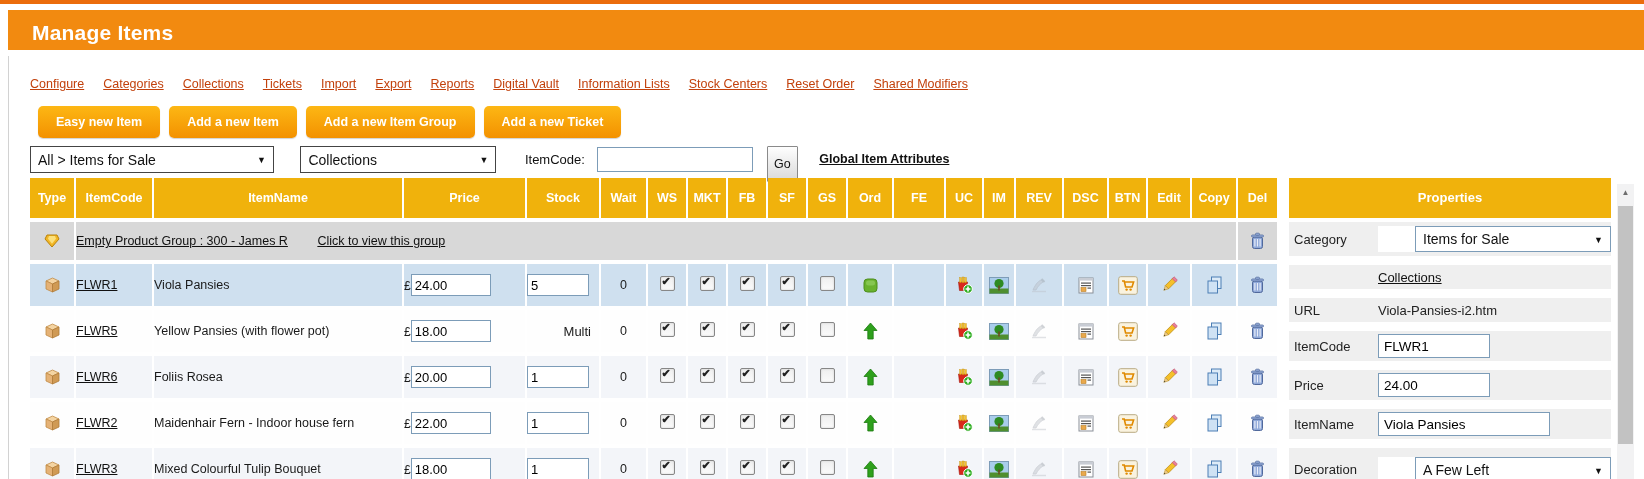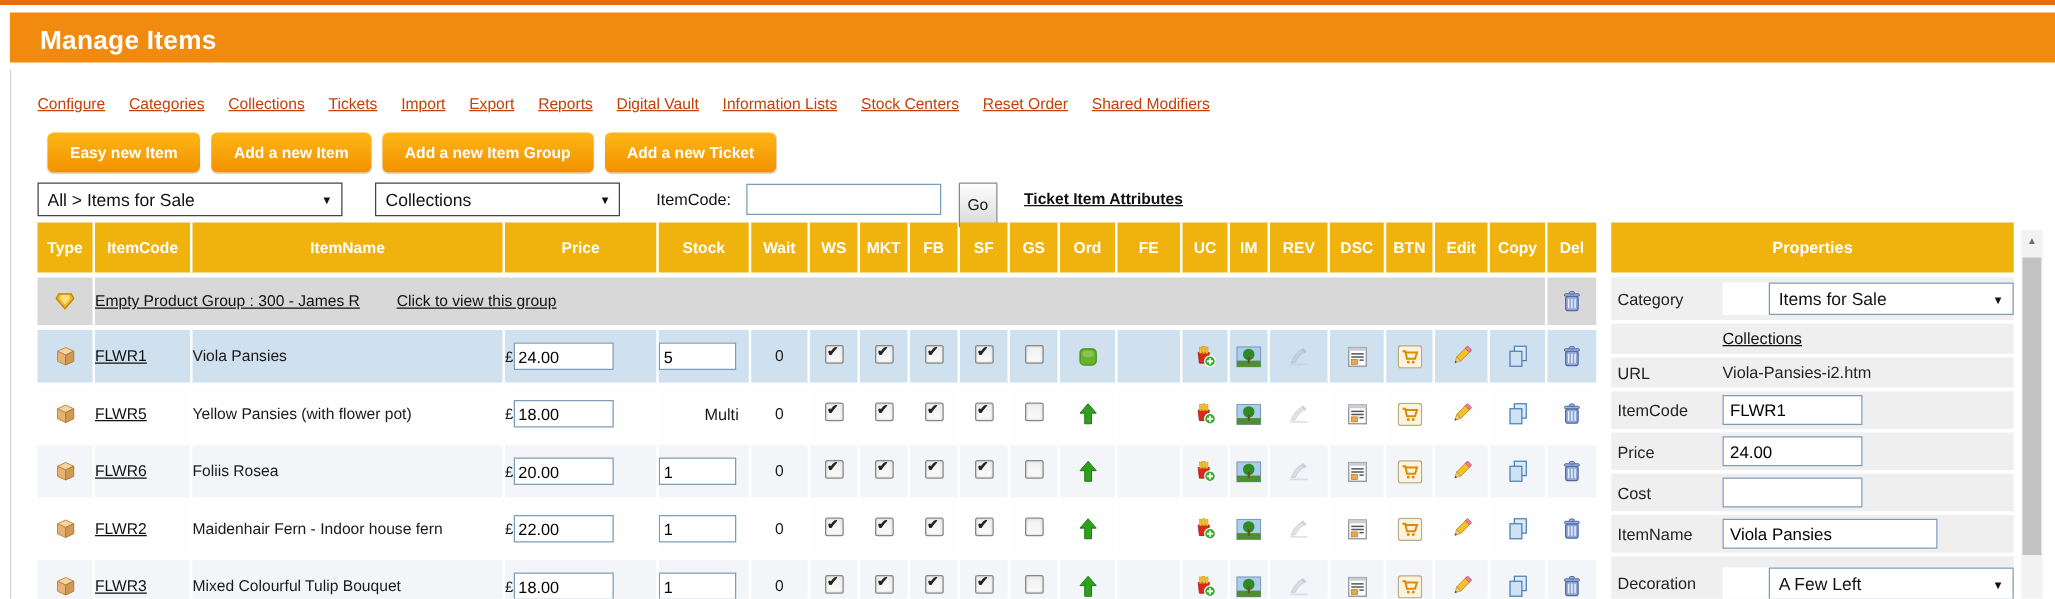--- a/index.html
+++ b/index.html
@@ -62,21 +62,21 @@
   .stock-input{width:54px;height:20px;border:1px solid #7c9cb8;font-size:13px;padding:0 3px;font-family:inherit;}
   .multi{display:block;text-align:right;padding-right:8px;font-size:13px;}
   .cb{display:inline-block;width:13px;height:13px;border:1px solid #878787;border-radius:2px;
     background:linear-gradient(#efefef,#fbfbfb);position:relative;box-shadow:inset 0 0 2px #c8c8c8;cursor:pointer;}
   .cb.checked::after{content:"✔";position:absolute;left:1px;top:-2px;font-size:11px;font-weight:900;color:#222;}
   .ic{display:inline-block;vertical-align:middle;line-height:0;cursor:pointer;}
 
   #props{position:absolute;left:1289px;top:178px;width:322px;}
   #props-header{height:40px;background:var(--gold);color:#fff;text-align:center;line-height:40px;
     font-weight:700;font-size:13px;margin-bottom:4px;}
-  .prop-row{display:flex;align-items:center;background:#efefef;margin-bottom:3px;}
+  .prop-row{display:flex;align-items:center;background:#efefef;margin-bottom:9px;}
   .prop-label{width:84px;padding-left:5px;font-size:13px;color:#222;flex:none;}
   .prop-field{flex:1;}
   .prop-input{height:22px;border:1px solid #7c9cb8;font-size:13.5px;padding:0 5px;background:#fff;
     width:100px;font-family:inherit;}
   .prop-input.wide{width:160px;}
   .prop-sel{width:196px;padding-left:37px;}
   .prop-sel select{border:1px solid #7c9cb8;height:26px;}
   .prop-link{text-decoration:underline;color:#111;font-size:13px;cursor:pointer;}
   .prop-text{font-size:13px;color:#222;}
   .h34{height:34px;} .h24{height:24px;} .h30{height:30px;} .h32{height:43px;}
@@ -103,21 +103,21 @@
     <select><option id="cat-opt">All &gt; Items for Sale</option></select>
     <span class="caret">▼</span>
   </span>
   <span class="sel" id="col-sel">
     <select><option id="col-opt">Collections</option></select>
     <span class="caret">▼</span>
   </span>
   <span id="itemcode-label">ItemCode:</span>
   <input id="itemcode-input" value="" style="">
   <button id="go-btn">Go</button>
-  <a id="global-link">Ticket Item Attributes</a>
+  <a id="global-link">Global Item Attributes</a>
 </div>
 
 <table id="items-table">
   <colgroup id="cols">
       <col style="width:44px">
       <col style="width:76px">
       <col style="width:248px">
       <col style="width:121px">
       <col style="width:72px">
       <col style="width:45px">
@@ -564,24 +564,20 @@
           </div>
       <div class="prop-row h30">
             <span class="prop-label">ItemCode</span>
             <span class="prop-field"><input class="prop-input" value="FLWR1" style=""></span>
           </div>
       <div class="prop-row h30">
             <span class="prop-label">Price</span>
             <span class="prop-field"><input class="prop-input" value="24.00" style=""></span>
           </div>
       <div class="prop-row h30">
-            <span class="prop-label">Cost</span>
-            <span class="prop-field"><input class="prop-input" value="" style=""></span>
-          </div>
-      <div class="prop-row h30">
             <span class="prop-label">ItemName</span>
             <span class="prop-field"><input class="prop-input wide" value="Viola Pansies" style=""></span>
           </div>
       <div class="prop-row h32">
             <span class="prop-label">Decoration</span>
             <span class="prop-field"><span class="sel prop-sel">
        <select><option>A Few Left</option></select>
        <span class="caret">▼</span></span></span>
           </div>
     </div>

